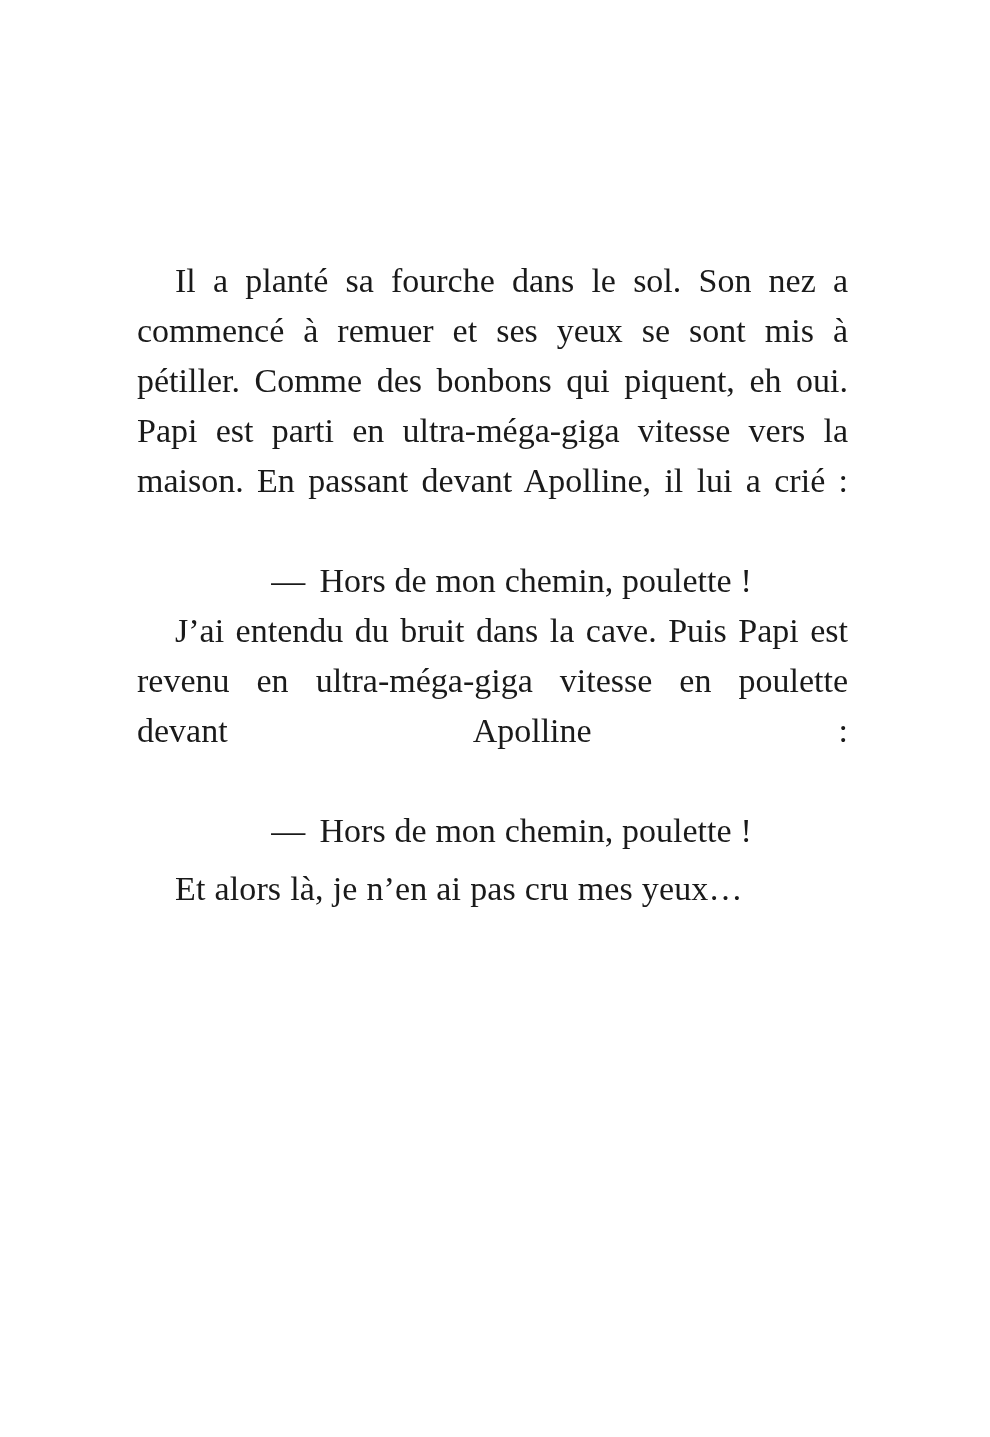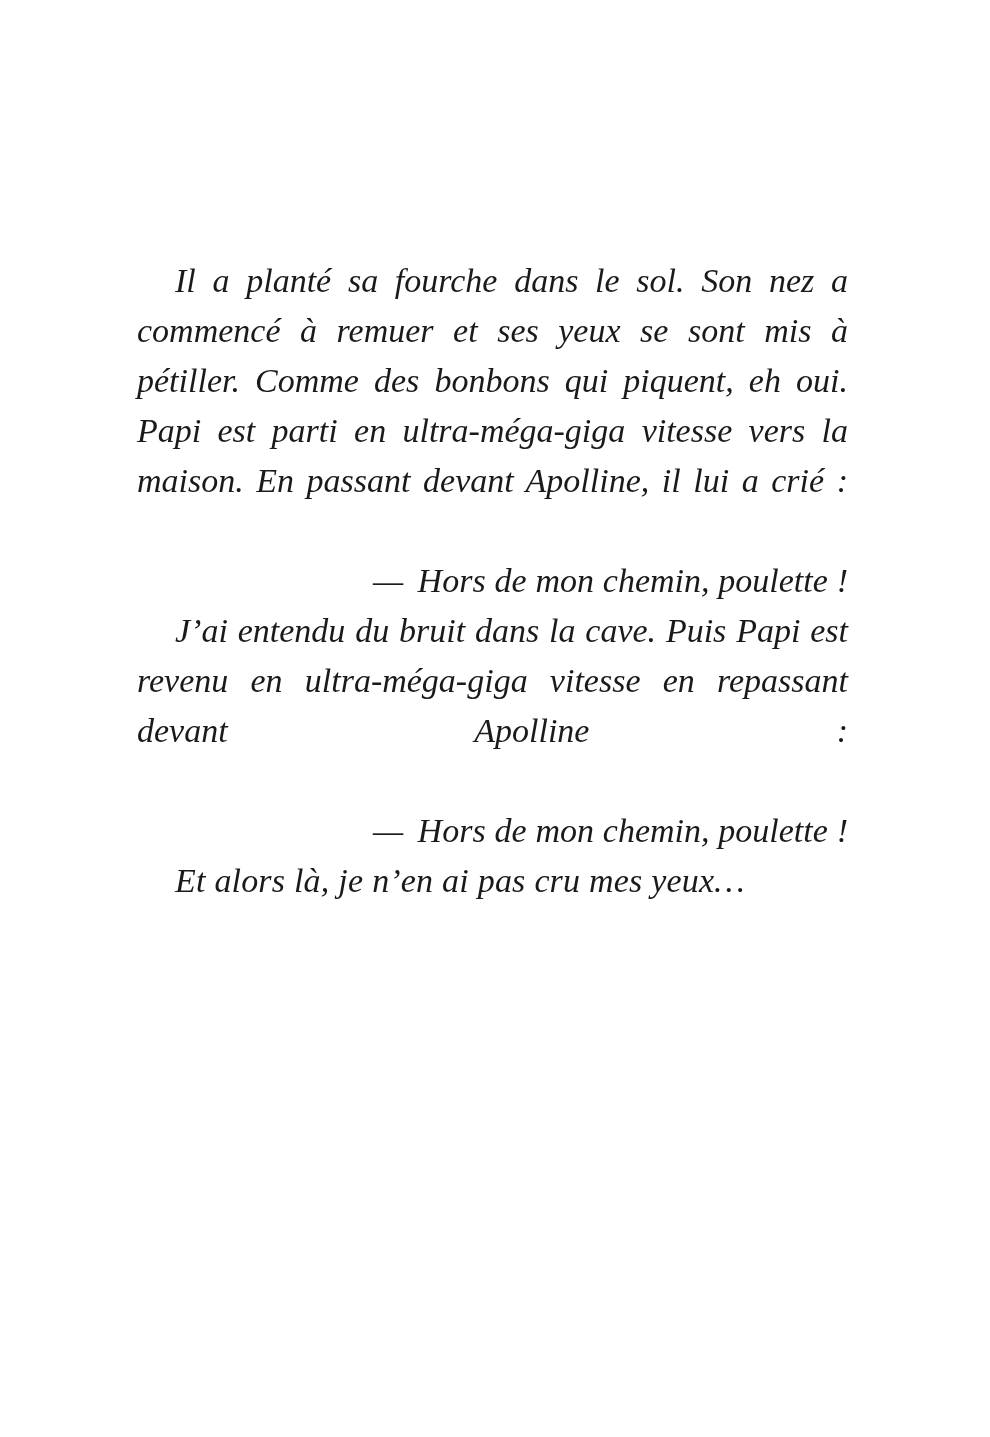--- a/index.html
+++ b/index.html
@@ -8,21 +8,20 @@
     background: #ffffff;
   }
 
   .page {
     position: relative;
     width: 918px;
     height: 1437px;
     background: #ffffff;
     overflow: hidden;
     box-sizing: border-box;
-    font-style: italic;
   }
 
   .text-block {
     position: absolute;
     left: 137px;
     top: 256px;
     width: 711px;
   }
 
   .para {
@@ -45,46 +44,47 @@
 
   
   .para.indent::after {
     content: "";
     display: inline-block;
     width: 100%;
   }
 
   
   .para.dialogue {
-    text-align: right;
+    text-align: center;
     text-indent: 38px;
   }
 
   .para.dialogue .dash {
     margin-right: 0.42em;
   }
 
   
   .para.final {
     text-align: left;
     text-indent: 38px;
     letter-spacing: 0.004em;
+    margin-top: 8px;
   }
 </style>
 </head>
 <body>
 
 <div class="page">
   <div class="text-block">
 
     <p class="para indent">Il a planté sa fourche dans le sol. Son nez a commencé à remuer et ses yeux se sont mis à pétiller. Comme des bonbons qui piquent, eh oui. Papi est parti en ultra-méga-giga vitesse vers la maison. En passant devant Apolline, il lui a crié :</p>
 
     <p class="para dialogue"><span class="dash">—</span><span>Hors de mon chemin, poulette !</span></p>
 
-    <p class="para indent">J’ai entendu du bruit dans la cave. Puis Papi est revenu en ultra-méga-giga vitesse en repassant devant Apolline :</p>
+    <p class="para indent">J’ai entendu du bruit dans la cave. Puis Papi est revenu en ultra-méga-giga vitesse en poulette devant Apolline :</p>
 
     <p class="para dialogue"><span class="dash">—</span><span>Hors de mon chemin, poulette !</span></p>
 
 
     <p class="para final">Et alors là, je n’en ai pas cru mes yeux…</p>
 
   </div>
 </div>
 
 </body></html>

